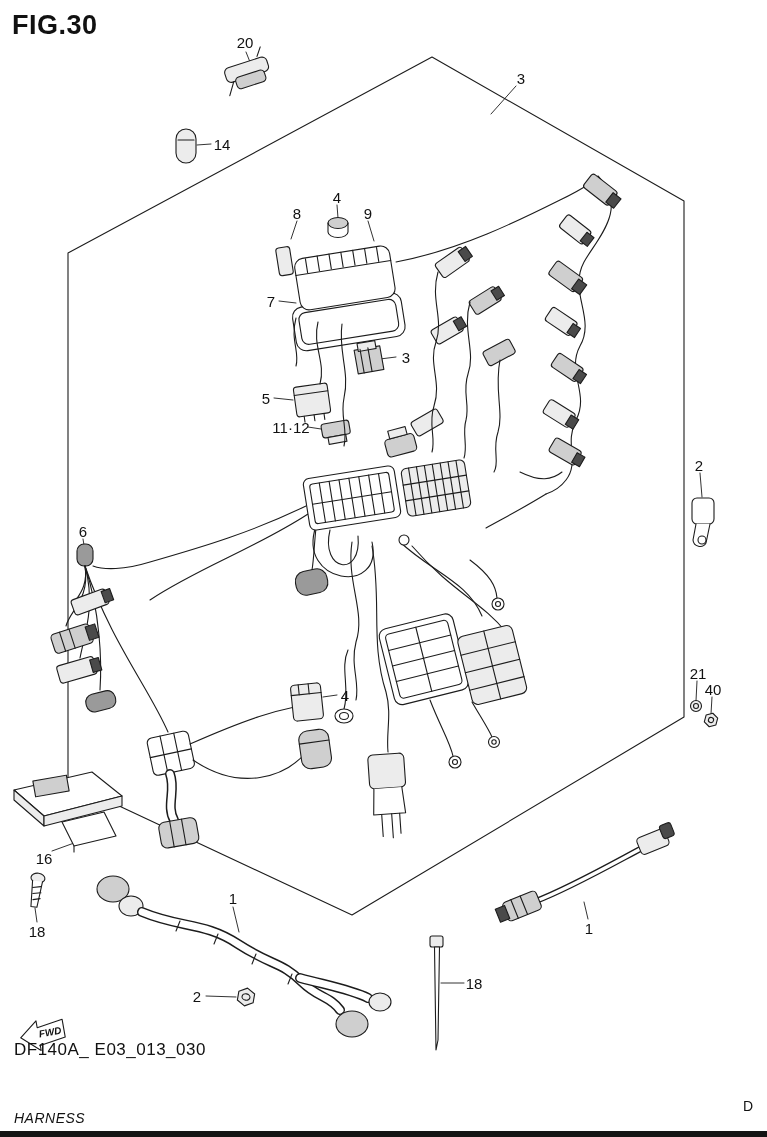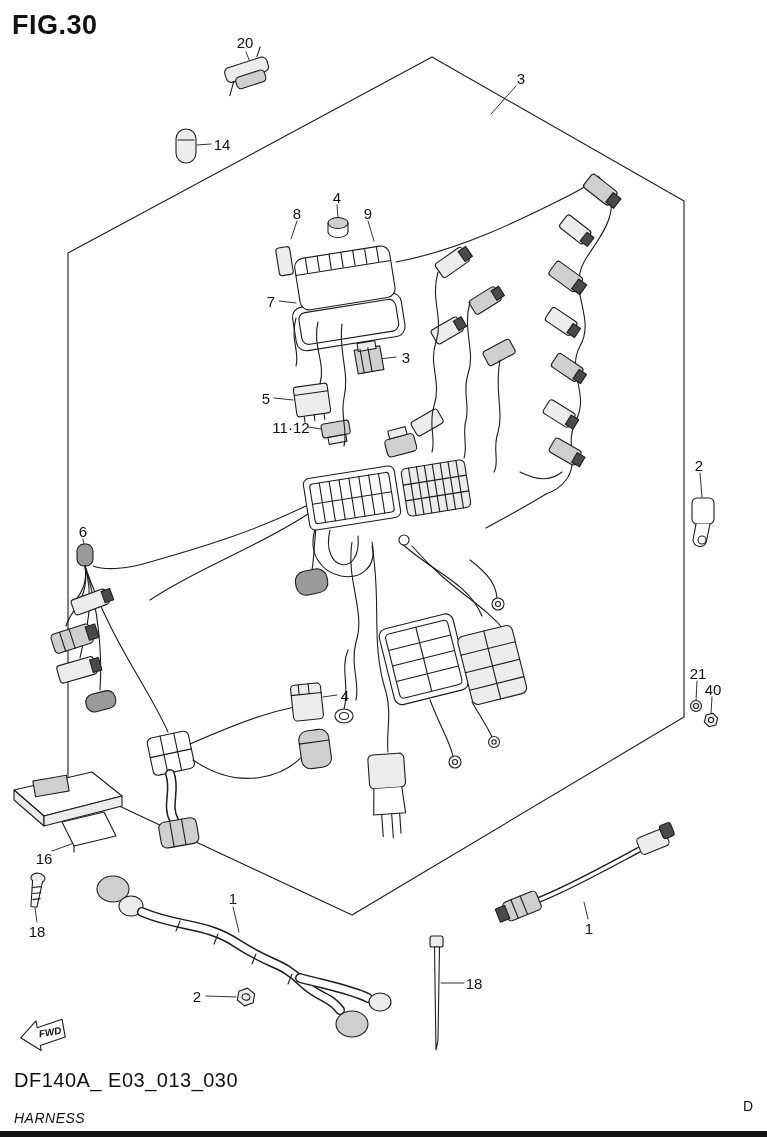--- a/index.html
+++ b/index.html
@@ -19,21 +19,21 @@
   svg .tI{stroke-width:7;stroke:#fff;}
   svg .tO2{stroke-width:6;}
   svg .tI2{stroke-width:3.4;stroke:#fff;}
   svg text{fill:#111;stroke:none;font-family:"Liberation Sans",sans-serif;}
   .fig-title{
     position:absolute;left:12px;top:10px;font-size:27px;font-weight:700;letter-spacing:.5px;
   }
   .callout{
     position:absolute;transform:translate(-50%,-50%);font-size:15px;white-space:nowrap;
   }
-  .caption-code{position:absolute;left:14px;top:1069px;font-size:20px;letter-spacing:.5px;}
+  .caption-code{position:absolute;left:14px;top:1040px;font-size:17px;letter-spacing:.5px;}
   .caption-name{position:absolute;left:14px;top:1110px;font-size:14px;letter-spacing:.5px;font-style:italic;}
   .page-letter{position:absolute;right:14px;top:1098px;font-size:14px;}
   .bottom-bar{position:absolute;left:0;bottom:0;width:100%;height:6px;background:#141414;}
 </style>
 </head>
 <body>
 
 <div class="page">
 
   <svg width="767" height="1137" viewBox="0 0 767 1137">

